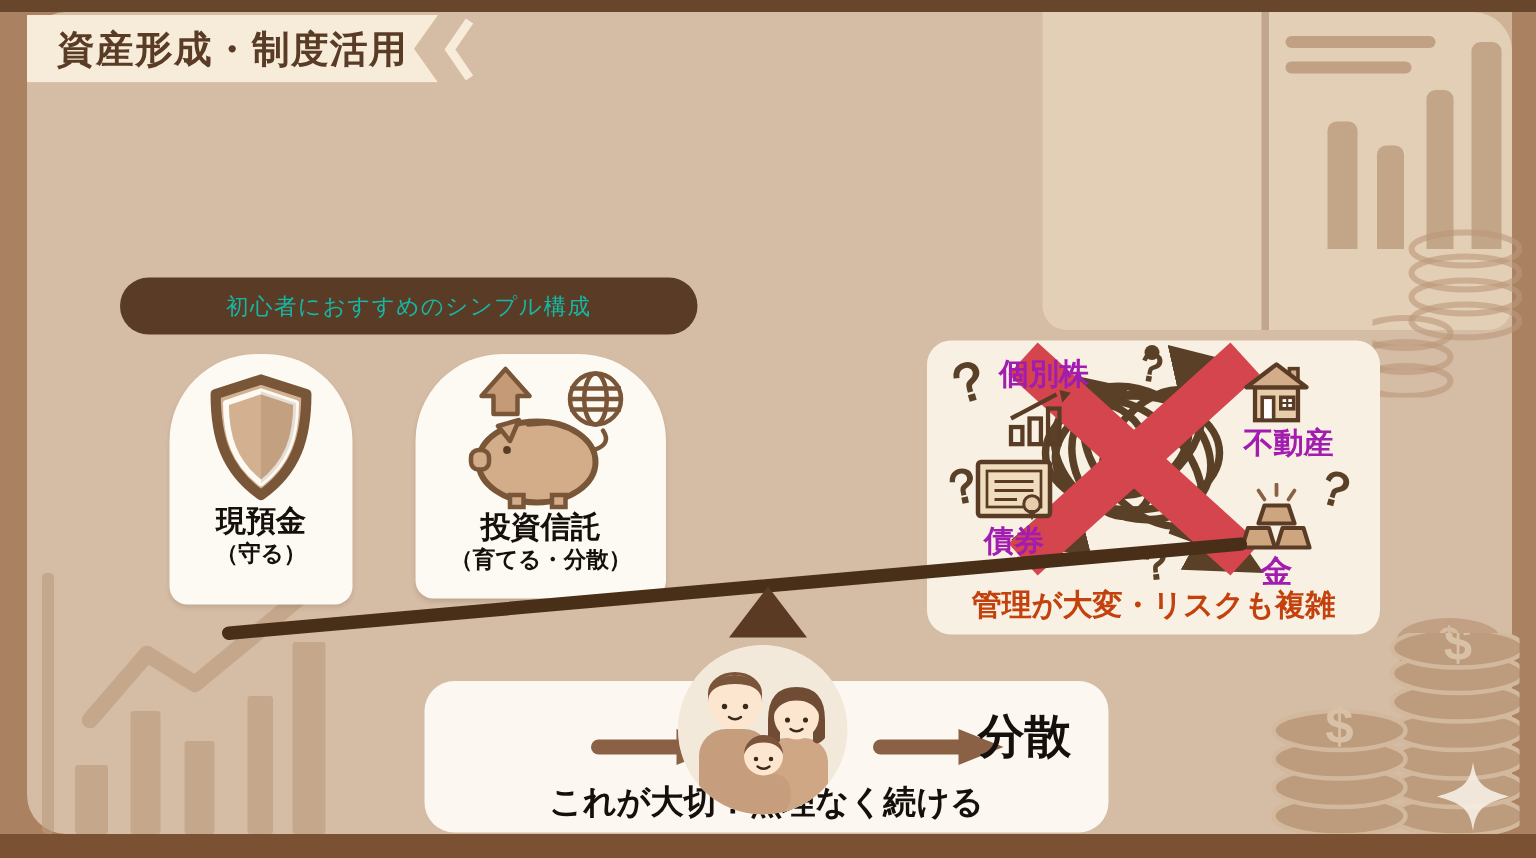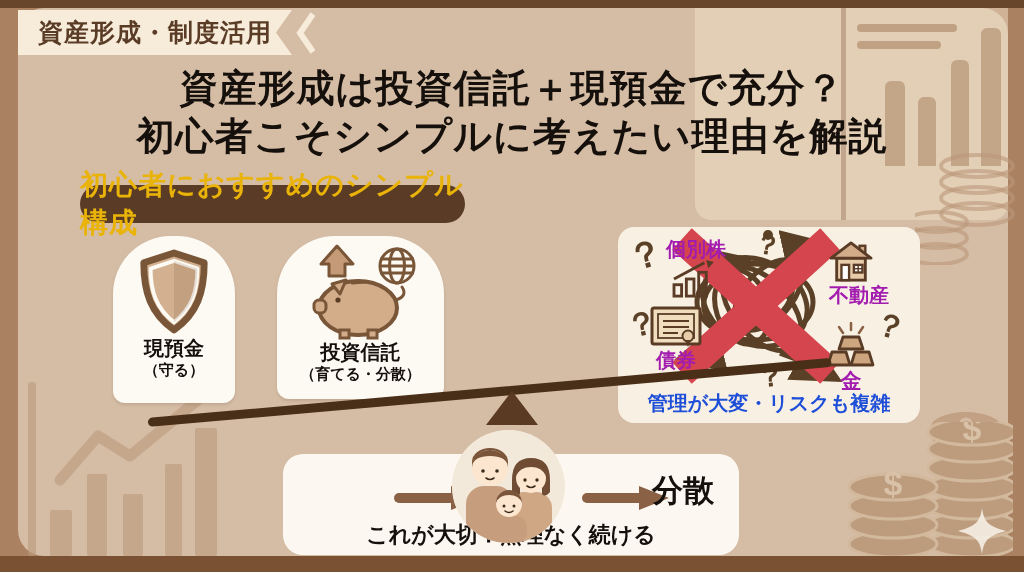--- a/index.html
+++ b/index.html
@@ -32,40 +32,40 @@
   .ribbon span{font-size:25px;font-weight:900;color:var(--c-dark,#5a3c26);letter-spacing:1px;}
   .ribbon-chevron{position:absolute;left:294px;top:11px;z-index:7;}
 
   
   .title{position:absolute;left:0;top:64px;width:1024px;text-align:center;z-index:3;color:#15100b;}
   .title div{font-size:38px;font-weight:900;line-height:48px;letter-spacing:1px;}
 
   
   .pill{position:absolute;height:38px;border-radius:20px;background:var(--c-dark,#5a3c26);
         display:flex;align-items:center;justify-content:center;z-index:4;}
-  .pill span{color:#eab308;font-size:28px;font-weight:700;letter-spacing:1px;}
+  .pill span{color:#14b8a6;font-size:15px;font-weight:400;letter-spacing:1px;}
   .pill.left{left:80px;top:185px;width:385px;}
   .pill.right{left:578px;top:185px;width:364px;}
 
   
   .arch-card{position:absolute;background:#fdfaf3;border-radius:58px 58px 12px 12px;z-index:4;
              display:flex;flex-direction:column;align-items:center;box-shadow:0 2px 3px rgba(90,60,38,.15);}
   .arch-card .lbl{font-size:20px;font-weight:900;color:#15100b;line-height:24px;}
   .arch-card .sub{font-size:15px;font-weight:800;color:#15100b;line-height:19px;}
   #card-cash{left:113px;top:236px;width:122px;height:167px;}
   #card-fund{left:277px;top:236px;width:167px;height:163px;}
 
   
   .complex-card{position:absolute;left:618px;top:227px;width:302px;height:196px;z-index:4;
                 background:#f8f0e2;border-radius:16px;}
   .complex-card .q{position:absolute;font-weight:900;color:#5a4026;z-index:3;}
   .asset-label{position:absolute;font-weight:900;color:#a21caf;z-index:3;}
   .asset-icon{position:absolute;z-index:3;}
   .complex-caption{position:absolute;left:0;top:163px;width:302px;text-align:center;
-                   font-size:20px;font-weight:900;color:#1d4ed8;z-index:3;}
+                   font-size:20px;font-weight:900;color:#c2410c;z-index:3;}
   .mess-svg{position:absolute;left:0;top:0;z-index:2;}
 
   
   .bottom-card{position:absolute;left:283px;top:454px;width:456px;height:101px;z-index:4;
                background:#fcf8f1;border-radius:20px;}
   .bottom-card .word{position:absolute;top:16px;font-size:31px;font-weight:900;color:#15100b;}
   .bottom-caption{position:absolute;left:0;top:66px;width:456px;text-align:center;
                   font-size:22px;font-weight:900;color:#15100b;}
   .family-circle{position:absolute;left:452px;top:430px;width:113px;height:113px;border-radius:50%;
                  overflow:hidden;z-index:5;background:#f3e9da;}
@@ -149,24 +149,20 @@
   <div class="beamline"></div>
   <div class="fulcrum"></div>
 
   <div class="ribbon">
     <span>資産形成・制度活用</span>
   </div>
   <svg class="ribbon-chevron" width="24" height="44" viewBox="0 0 24 44">
     <path d="M19,3 L6,22 L19,41" stroke="#f6ecd9" stroke-width="6" fill="none"></path>
   </svg>
 
-  <div class="title">
-    <div>資産形成は投資信託＋現預金で充分？</div>
-    <div>初心者こそシンプルに考えたい理由を解説</div>
-  </div>
 
   <div class="pill left">
     <span>初心者におすすめのシンプル構成</span>
   </div>
 
   <div class="arch-card" id="card-cash">
     <svg width="78" height="88" viewBox="0 0 80 90" style="margin-top:12px;">
       <path d="M40,5 L71,15 C71,45 64,67 40,84 C16,67 9,45 9,15 Z" fill="#d3b190" stroke="#7a5639" stroke-width="7" stroke-linejoin="round"></path>
       <path d="M40,13 L64,21 C64,45 58,62 40,76 C22,62 16,45 16,21 Z" fill="none" stroke="#fdfaf3" stroke-width="4" stroke-linejoin="round"></path>
       <path d="M40,13 L64,21 C64,45 58,62 40,76 Z" fill="rgba(90,60,38,.14)"></path>

